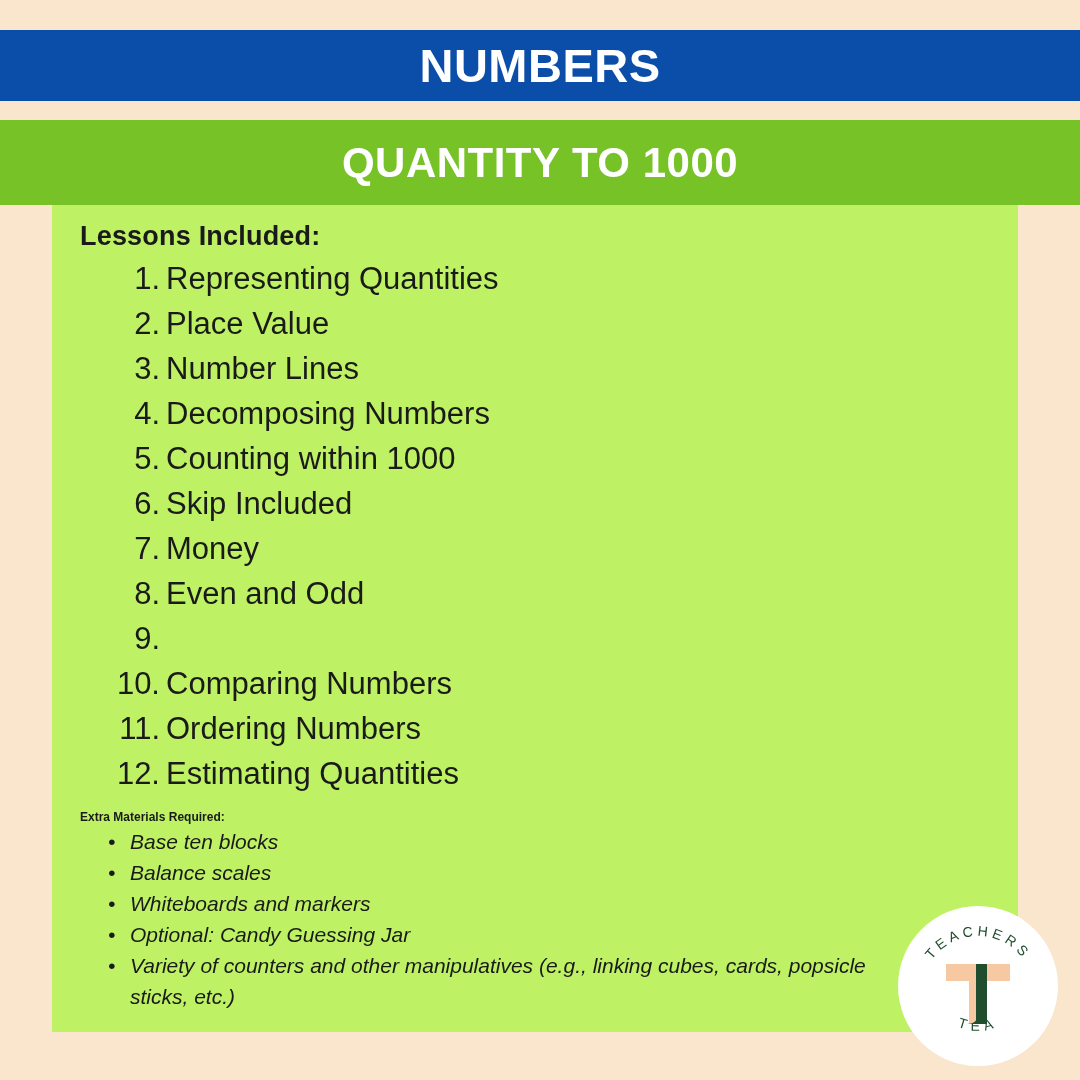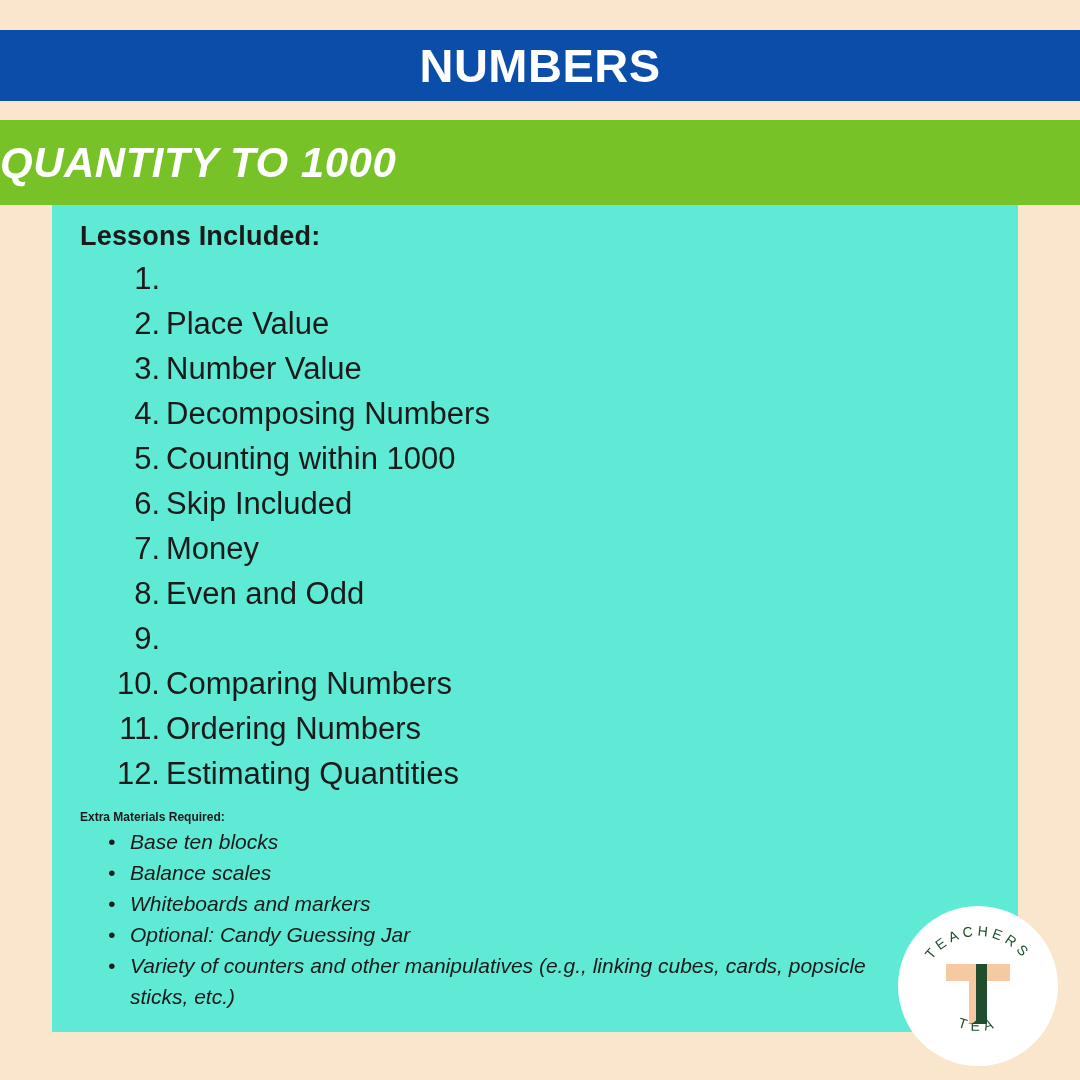--- a/index.html
+++ b/index.html
@@ -39,39 +39,38 @@
 
   .subtitle-bar {
     position: absolute;
     left: 0;
     top: 120px;
     width: 1080px;
     height: 85px;
     background: #77c227;
     display: flex;
     align-items: center;
-    justify-content: flex-start;
-    font-style: italic;
+    justify-content: center;
   }
   .subtitle-bar .subtitle-text {
     color: #ffffff;
     font-size: 42px;
     font-weight: bold;
     letter-spacing: 0.5px;
     line-height: 1;
   }
 
   
   .card {
     position: absolute;
     left: 52px;
     top: 205px;
     width: 966px;
     height: 827px;
-    background: #5eead4;
+    background: #bef264;
     padding: 16px 30px 10px 28px;
   }
 
   .section-heading {
     font-size: 27px;
     font-weight: bold;
     color: #1a1a1a;
     margin-bottom: 4px;
     letter-spacing: 0.2px;
   }
@@ -154,28 +153,29 @@
     <div class="subtitle-text">QUANTITY TO 1000</div>
   </div>
 
   <div class="card">
 
     <div class="section-heading">Lessons Included:</div>
 
     <ol class="lessons">
       <li>
         <span class="num">1.</span>
+        <span class="label">Representing Quantities</span>
       </li>
       <li>
         <span class="num">2.</span>
         <span class="label">Place Value</span>
       </li>
       <li>
         <span class="num">3.</span>
-        <span class="label">Number Value</span>
+        <span class="label">Number Lines</span>
       </li>
       <li>
         <span class="num">4.</span>
         <span class="label">Decomposing Numbers</span>
       </li>
       <li>
         <span class="num">5.</span>
         <span class="label">Counting within 1000</span>
       </li>
       <li>

